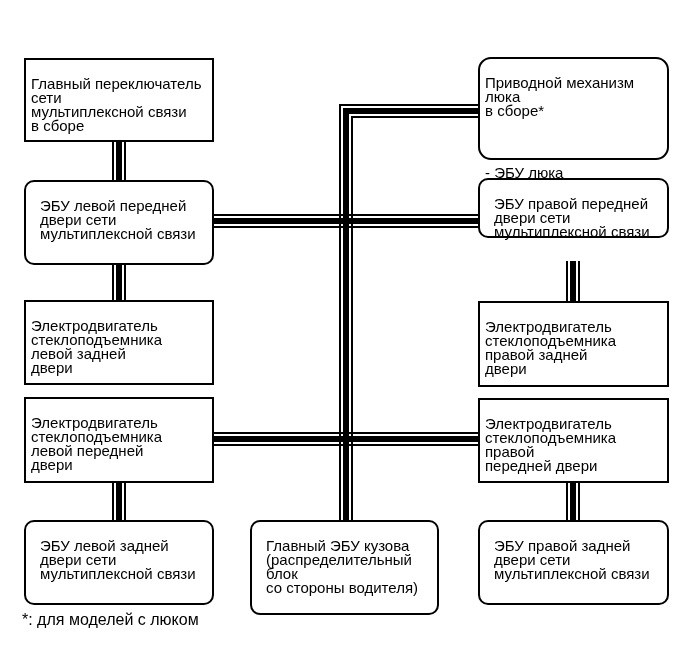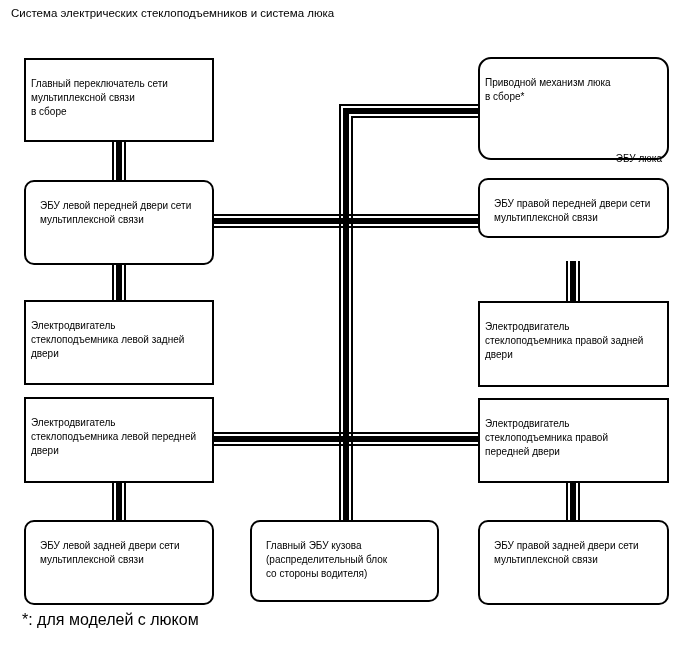--- a/index.html
+++ b/index.html
@@ -20,27 +20,27 @@
   .footnote {
     position: absolute; left: 22px; top: 613px;
     font-size: 16px; line-height: 14px; white-space: pre;
   }
 
   .box {
     position: absolute;
     box-sizing: border-box;
     background: #ffffff;
     border: 2px solid #000000;
-    font-size: 10px; line-height: 14px;
+    font-size: 15px; line-height: 14px;
     padding: 3px 5px;
     white-space: pre-line;
     z-index: 2;
   }
   .round { border-radius: 10px; padding-left: 14px; }
-  .box .sub { margin-top: 34px; white-space: pre-line; text-align: right; }
+  .box .sub { margin-top: 34px; white-space: pre-line; }
 
   
   .vbus {
     position: absolute; width: 14px; z-index: 1;
     background: linear-gradient(to right,
       #000 0px, #000 2px, transparent 2px, transparent 4px,
       #000 4px, #000 10px, transparent 10px, transparent 12px,
       #000 12px, #000 14px);
   }
   .hbus {
@@ -59,40 +59,39 @@
   #box-l1 { left: 24px;  top: 58px;  width: 190px; height: 84px; }
   #box-l2 { left: 24px;  top: 180px; width: 190px; height: 85px; }
   #box-l3 { left: 24px;  top: 300px; width: 190px; height: 85px; }
   #box-l4 { left: 24px;  top: 397px; width: 190px; height: 86px; }
   #box-l5 { left: 24px;  top: 520px; width: 190px; height: 85px; }
   #box-r1 { left: 478px; top: 57px;  width: 191px; height: 103px; border-radius: 13px; }
   #box-r2 { left: 478px; top: 178px; width: 191px; height: 60px; }
   #box-r3 { left: 478px; top: 301px; width: 191px; height: 86px; }
   #box-r4 { left: 478px; top: 398px; width: 191px; height: 85px; }
   #box-r5 { left: 478px; top: 520px; width: 191px; height: 85px; }
-  #box-c  { left: 250px; top: 520px; width: 189px; height: 82px; }
+  #box-c  { left: 250px; top: 520px; width: 189px; height: 95px; }
 
   #bus-l-a { left: 112px; top: 140px; height: 44px; }
   #bus-l-b { left: 112px; top: 263px; height: 40px; }
   #bus-l-c { left: 112px; top: 481px; height: 42px; }
   #bus-r-a { left: 566px; top: 261px; height: 43px; }
   #bus-r-b { left: 566px; top: 481px; height: 42px; }
   #bus-h-mid   { left: 212px; top: 214px; width: 268px; }
   #bus-h-lower { left: 212px; top: 432px; width: 268px; }
 
   #bus-corner-outer { left: 339px; top: 104px; width: 142px; height: 418px; }
   #bus-corner-mid   { left: 343px; top: 108px; width: 138px; height: 414px; }
   #bus-corner-inner { left: 351px; top: 116px; width: 130px; height: 406px; }
 </style>
 </head>
 <body>
 
 <div id="canvas">
 
-  <div class="title">Система электрических стеклоподъемников и система люка</div>
 
   <div class="vbus" id="bus-l-a"></div>
   <div class="vbus" id="bus-l-b"></div>
   <div class="vbus" id="bus-l-c"></div>
   <div class="vbus" id="bus-r-a"></div>
   <div class="vbus" id="bus-r-b"></div>
   <div class="hbus" id="bus-h-mid"></div>
   <div class="hbus" id="bus-h-lower"></div>
   <div class="lshape l-thin" id="bus-corner-outer"></div>
   <div class="lshape l-thick" id="bus-corner-mid"></div>

